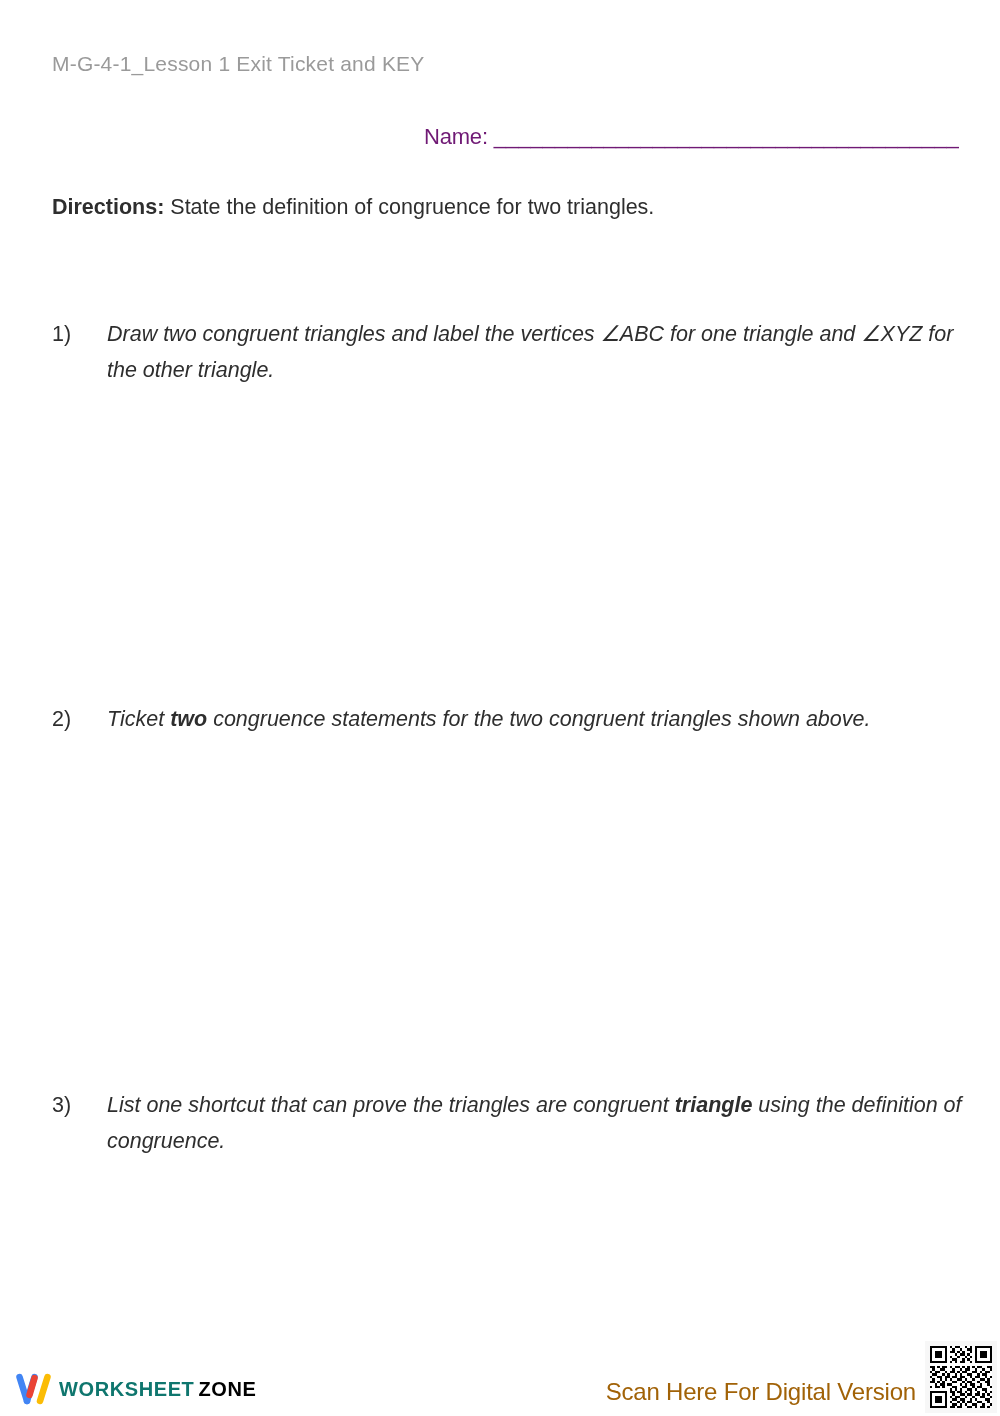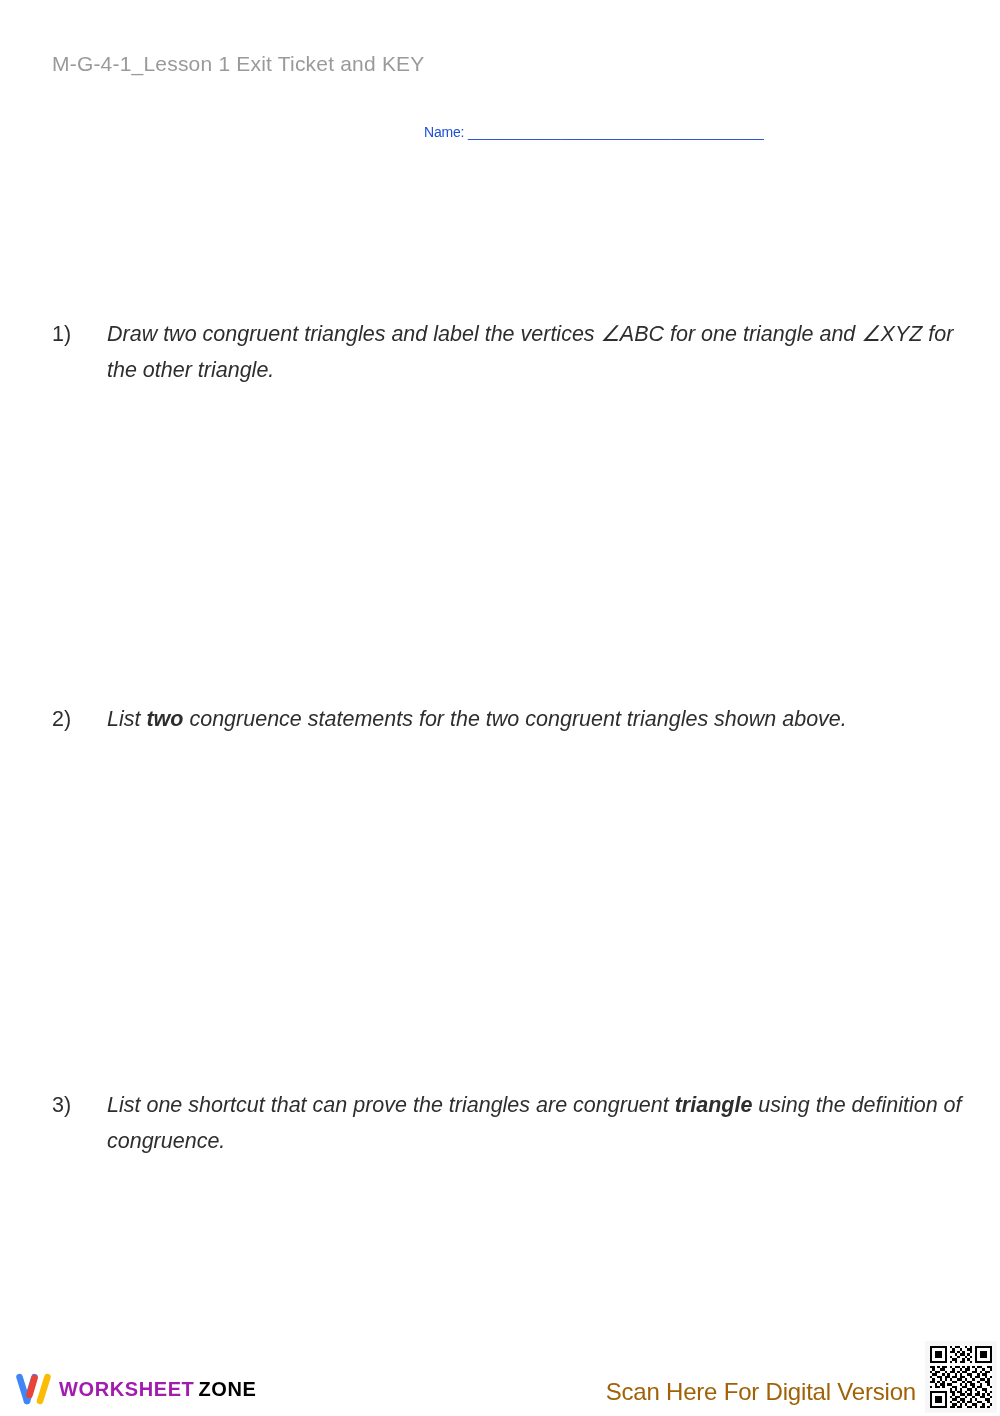--- a/index.html
+++ b/index.html
@@ -31,22 +31,22 @@
     color: #9a9a9a;
     letter-spacing: 0.2px;
     white-space: nowrap;
   }
 
   
   .name-row {
     position: absolute;
     left: 424px;
     top: 124px;
-    font-size: 14px;
-    color: #1d4ed8;
+    font-size: 22px;
+    color: #701a75;
     white-space: nowrap;
     letter-spacing: -0.2px;
   }
   .name-label { }
   .name-blank {
     letter-spacing: 0px;
   }
 
   
   .directions {
@@ -102,21 +102,21 @@
     flex: 0 0 42px;
     display: block;
   }
   .logo-wordmark {
     font-size: 20px;
     font-weight: 700;
     letter-spacing: 0.6px;
     margin-left: 3px;
     white-space: nowrap;
   }
-  .logo-word-1 { color: #a21caf; }
+  .logo-word-1 { color: #0f766e; }
   .logo-word-2 { color: #000000; margin-left: 4px; }
 
   .scan-text {
     position: absolute;
     right: 84px;
     top: 1378px;
     font-size: 24px;
     color: #a16207;
     white-space: nowrap;
     letter-spacing: -0.2px;
@@ -140,32 +140,36 @@
 
 <div class="page">
 
   <div class="doc-header">M-G-4-1_Lesson 1 Exit Ticket and KEY</div>
 
   <div class="name-row">
     <span class="name-label">Name:</span>
     <span class="name-blank">______________________________________</span>
   </div>
 
+  <div class="directions">
+    <b>Directions:</b>
+    <span>State the definition of congruence for two triangles.</span>
+  </div>
 
   <div class="question" id="question-1">
     <div class="q-num">1)</div>
     <div class="q-text">
       <span>Draw two congruent triangles and label the vertices ∠ABC for one triangle and ∠XYZ for the other triangle.</span><b></b><span></span>
     </div>
   </div>
 
   <div class="question" id="question-2">
     <div class="q-num">2)</div>
     <div class="q-text">
-      <span>List </span><b>two</b><span> congruence statements for the two congruent triangles shown above.</span>
+      <span>Ticket </span><b>two</b><span> congruence statements for the two congruent triangles shown above.</span>
     </div>
   </div>
 
   <div class="question" id="question-3">
     <div class="q-num">3)</div>
     <div class="q-text">
       <span>List one shortcut that can prove the triangles are congruent </span><b>triangle</b><span> using the definition of congruence.</span>
     </div>
   </div>
 

